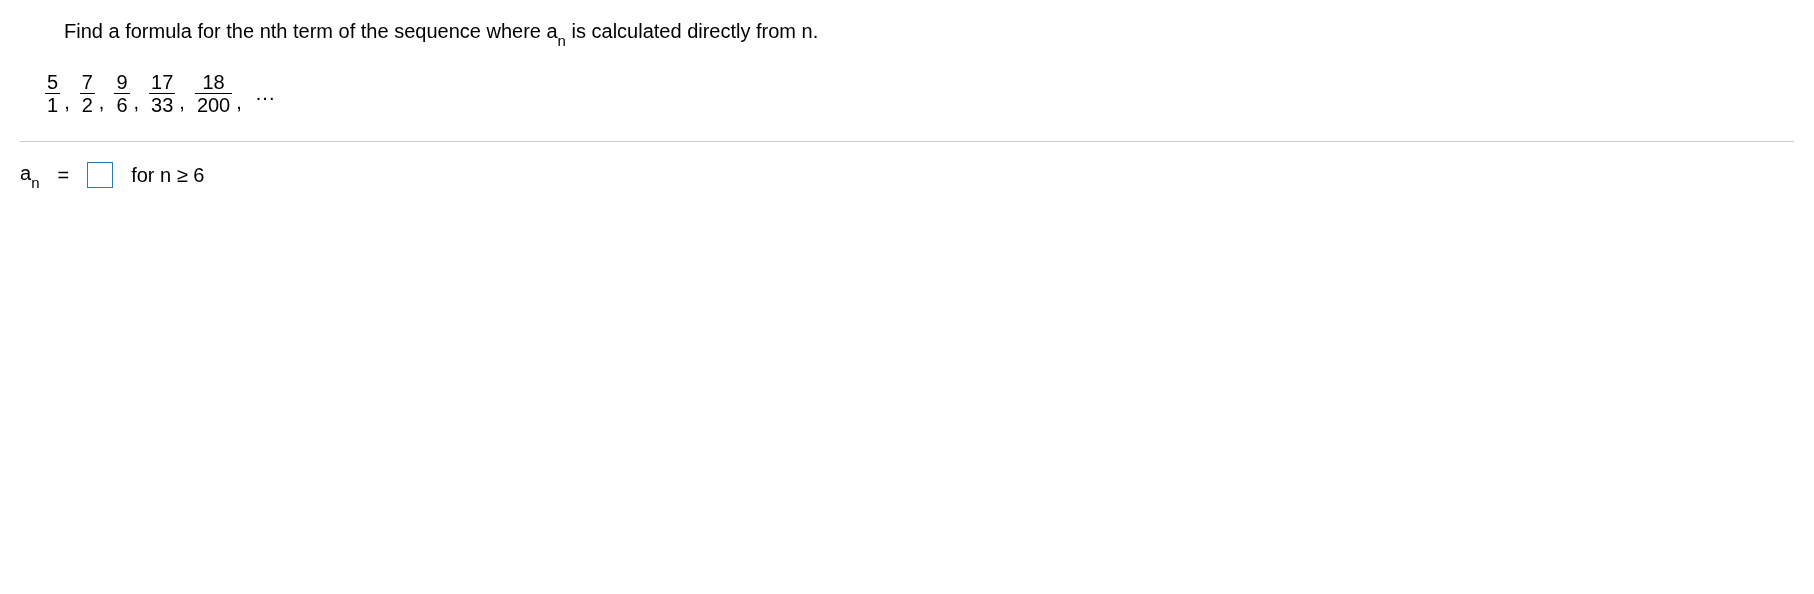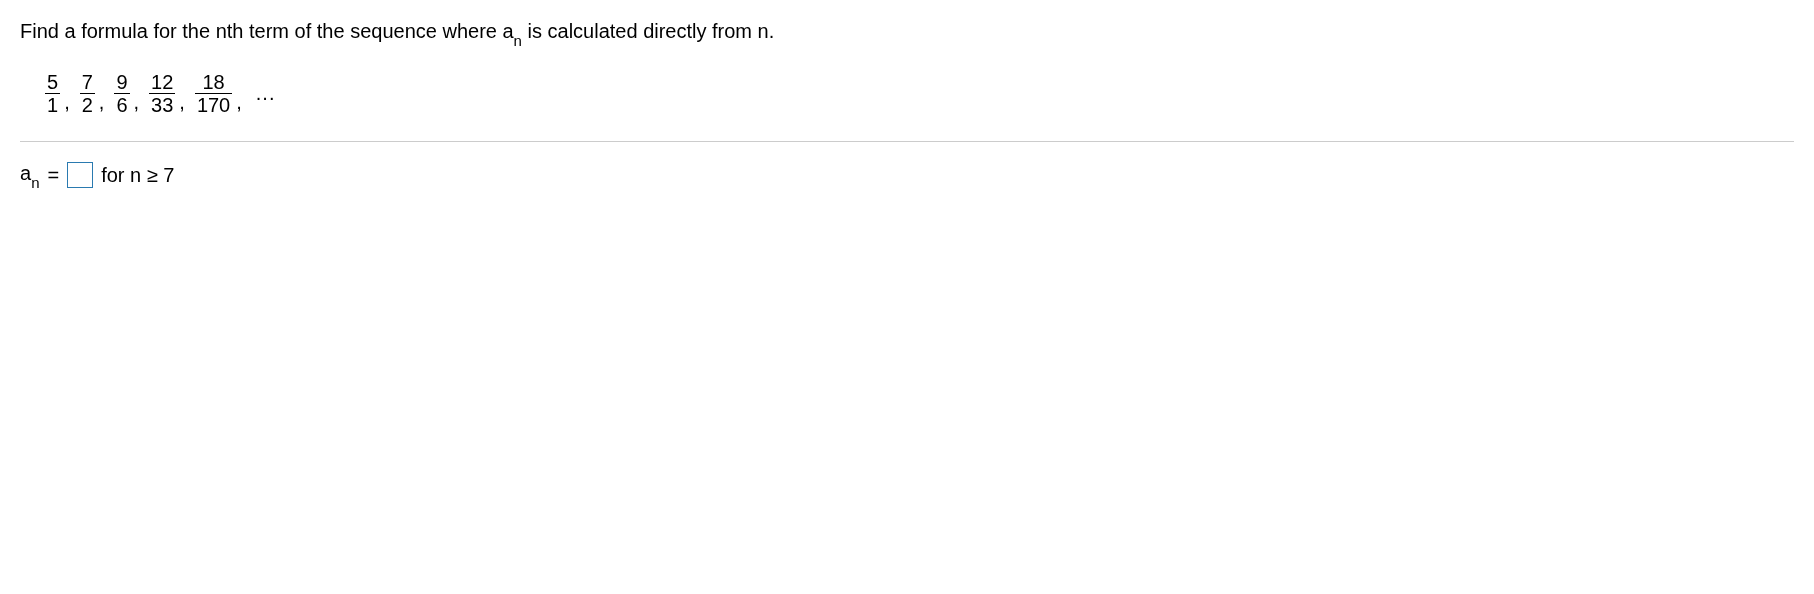--- a/index.html
+++ b/index.html
@@ -5,20 +5,21 @@
   body {
     margin: 0;
     padding: 20px;
     font-family: Arial, Helvetica, sans-serif;
     font-size: 20px;
     color: #000;
     background: #fff;
   }
   .question {
     margin-bottom: 25px;
+    margin-left: 44px;
   }
   .sub {
     font-size: 0.75em;
     vertical-align: sub;
     position: relative;
     top: 0.2em;
   }
   .sequence {
     display: flex;
     align-items: center;
@@ -51,21 +52,21 @@
     letter-spacing: 1px;
   }
   hr.divider {
     border: none;
     border-top: 1px solid #ccc;
     margin: 0 0 20px 0;
   }
   .answer-row {
     display: flex;
     align-items: center;
-    gap: 8px;
+    gap: 18px;
   }
   .answer-box {
     width: 24px;
     height: 24px;
     border: 1.5px solid #2a7ab0;
     background: #fff;
     padding: 0;
     font-size: 16px;
     text-align: center;
   }
@@ -90,34 +91,34 @@
   </span>
   <span class="comma">,</span>
 
   <span class="frac">
     <span class="num">9</span>
     <span class="den">6</span>
   </span>
   <span class="comma">,</span>
 
   <span class="frac">
-    <span class="num">12</span>
+    <span class="num">17</span>
     <span class="den">33</span>
   </span>
   <span class="comma">,</span>
 
   <span class="frac">
     <span class="num">18</span>
-    <span class="den">170</span>
+    <span class="den">200</span>
   </span>
   <span class="comma">,</span>
 
   <span class="dots">...</span>
 </div>
 
 <hr class="divider">
 
 <div class="answer-row">
   <span><span>a</span><span class="sub">n</span></span>
   <span>=</span>
   <input type="text" class="answer-box" value="" style="">
-  <span>for n ≥ 7</span>
+  <span>for n ≥ 6</span>
 </div>
 
 </body></html>

